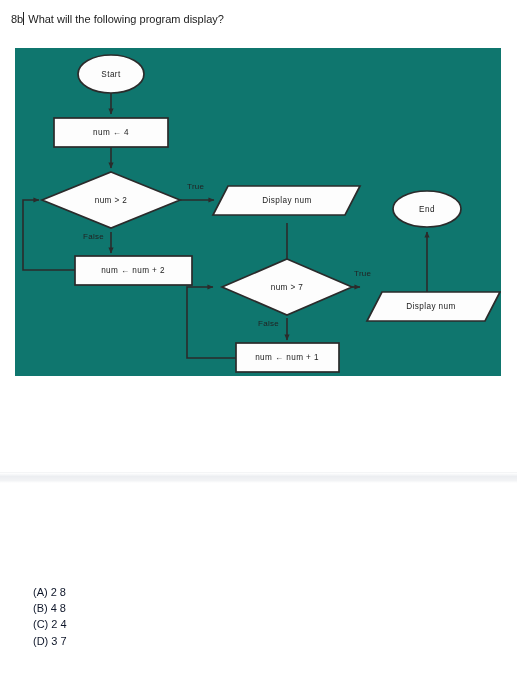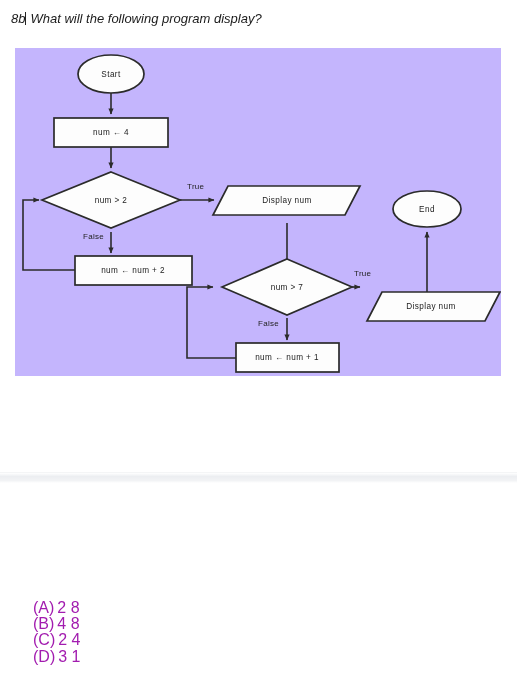--- a/index.html
+++ b/index.html
@@ -15,46 +15,45 @@
     font-family: "Liberation Sans", sans-serif;
     color: #1a1a1a;
     overflow: hidden;
   }
 
   
   #question-header {
     position: absolute;
     left: 11px;
     top: 11px;
-    font-size: 13px;
+    font-size: 11px;
     line-height: 16px;
     color: #1b1b1b;
     white-space: nowrap;
-    font-style: italic;
   }
   #question-header .qnum {
     letter-spacing: 0px;
   }
   #question-header .caret {
     display: inline-block;
     width: 1px;
     height: 13px;
     background: #222;
     vertical-align: -2px;
     margin: 0 4px 0 0;
   }
 
   
   #flow-figure {
     position: absolute;
     left: 15px;
     top: 48px;
     width: 486px;
     height: 328px;
-    background: #c4b5fd;
+    background: #0f766e;
   }
   #flow-svg {
     display: block;
     width: 486px;
     height: 328px;
   }
   .shape-outline {
     fill: #fdfdfd;
     stroke: #2b2b2b;
     stroke-width: 1.7;
@@ -88,24 +87,24 @@
     height: 11px;
     background: linear-gradient(to bottom,#ffffff 0%,#eceef1 35%,#f2f3f5 75%,#ffffff 100%);
     border-top: 1px solid #f4f5f6;
     box-sizing: border-box;
   }
 
   
   #answer-options {
     position: absolute;
     left: 33px;
-    top: 600px;
-    font-size: 16px;
+    top: 584px;
+    font-size: 11px;
     line-height: 16.2px;
-    color: #a21caf;
+    color: #0f172a;
   }
   #answer-options .opt {
     white-space: nowrap;
   }
   #answer-options .opt .lab { margin-right: 3px; }
 </style>
 </head>
 <body>
 
 <div id="question-header">
@@ -179,15 +178,15 @@
   <div class="opt">
     <span class="lab">(A)</span><span class="val">2 8</span>
   </div>
   <div class="opt">
     <span class="lab">(B)</span><span class="val">4 8</span>
   </div>
   <div class="opt">
     <span class="lab">(C)</span><span class="val">2 4</span>
   </div>
   <div class="opt">
-    <span class="lab">(D)</span><span class="val">3 1</span>
+    <span class="lab">(D)</span><span class="val">3 7</span>
   </div>
 </div>
 
 </body></html>

